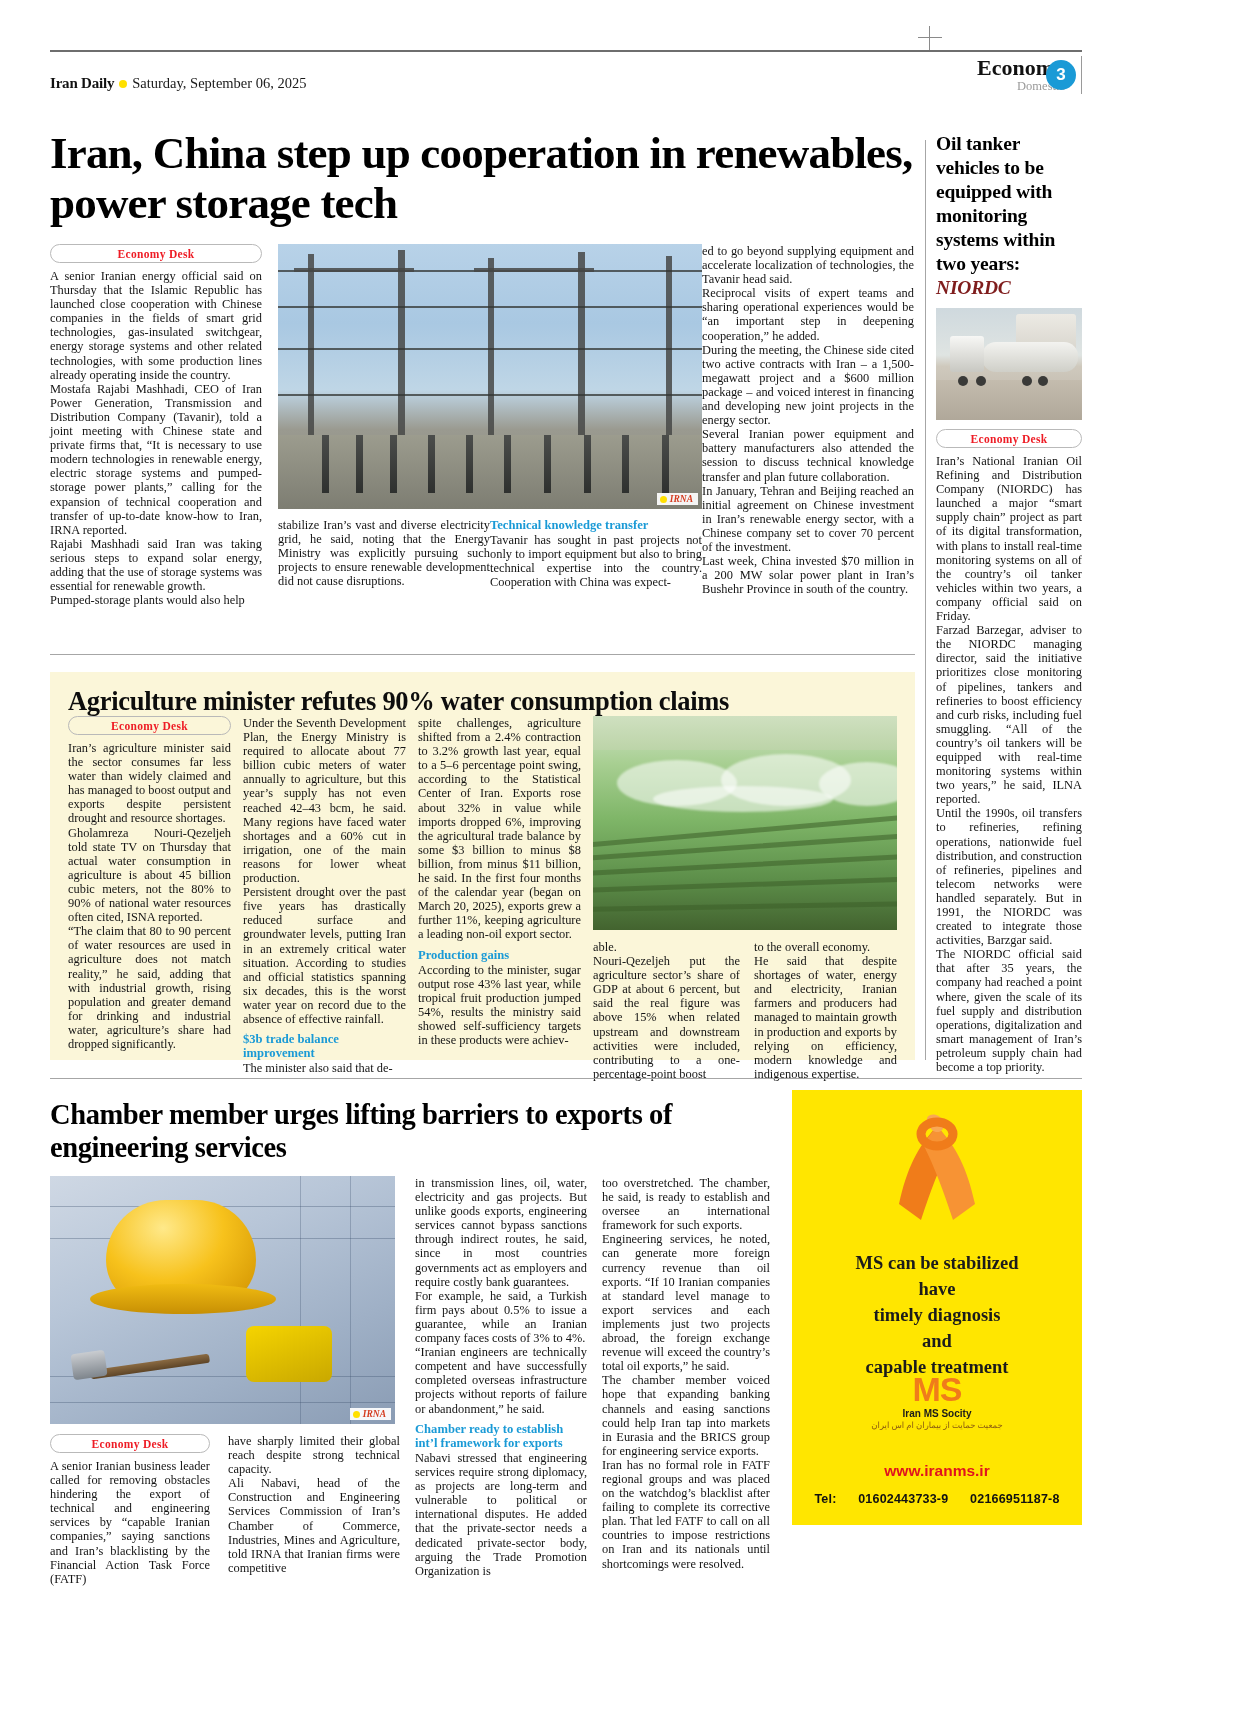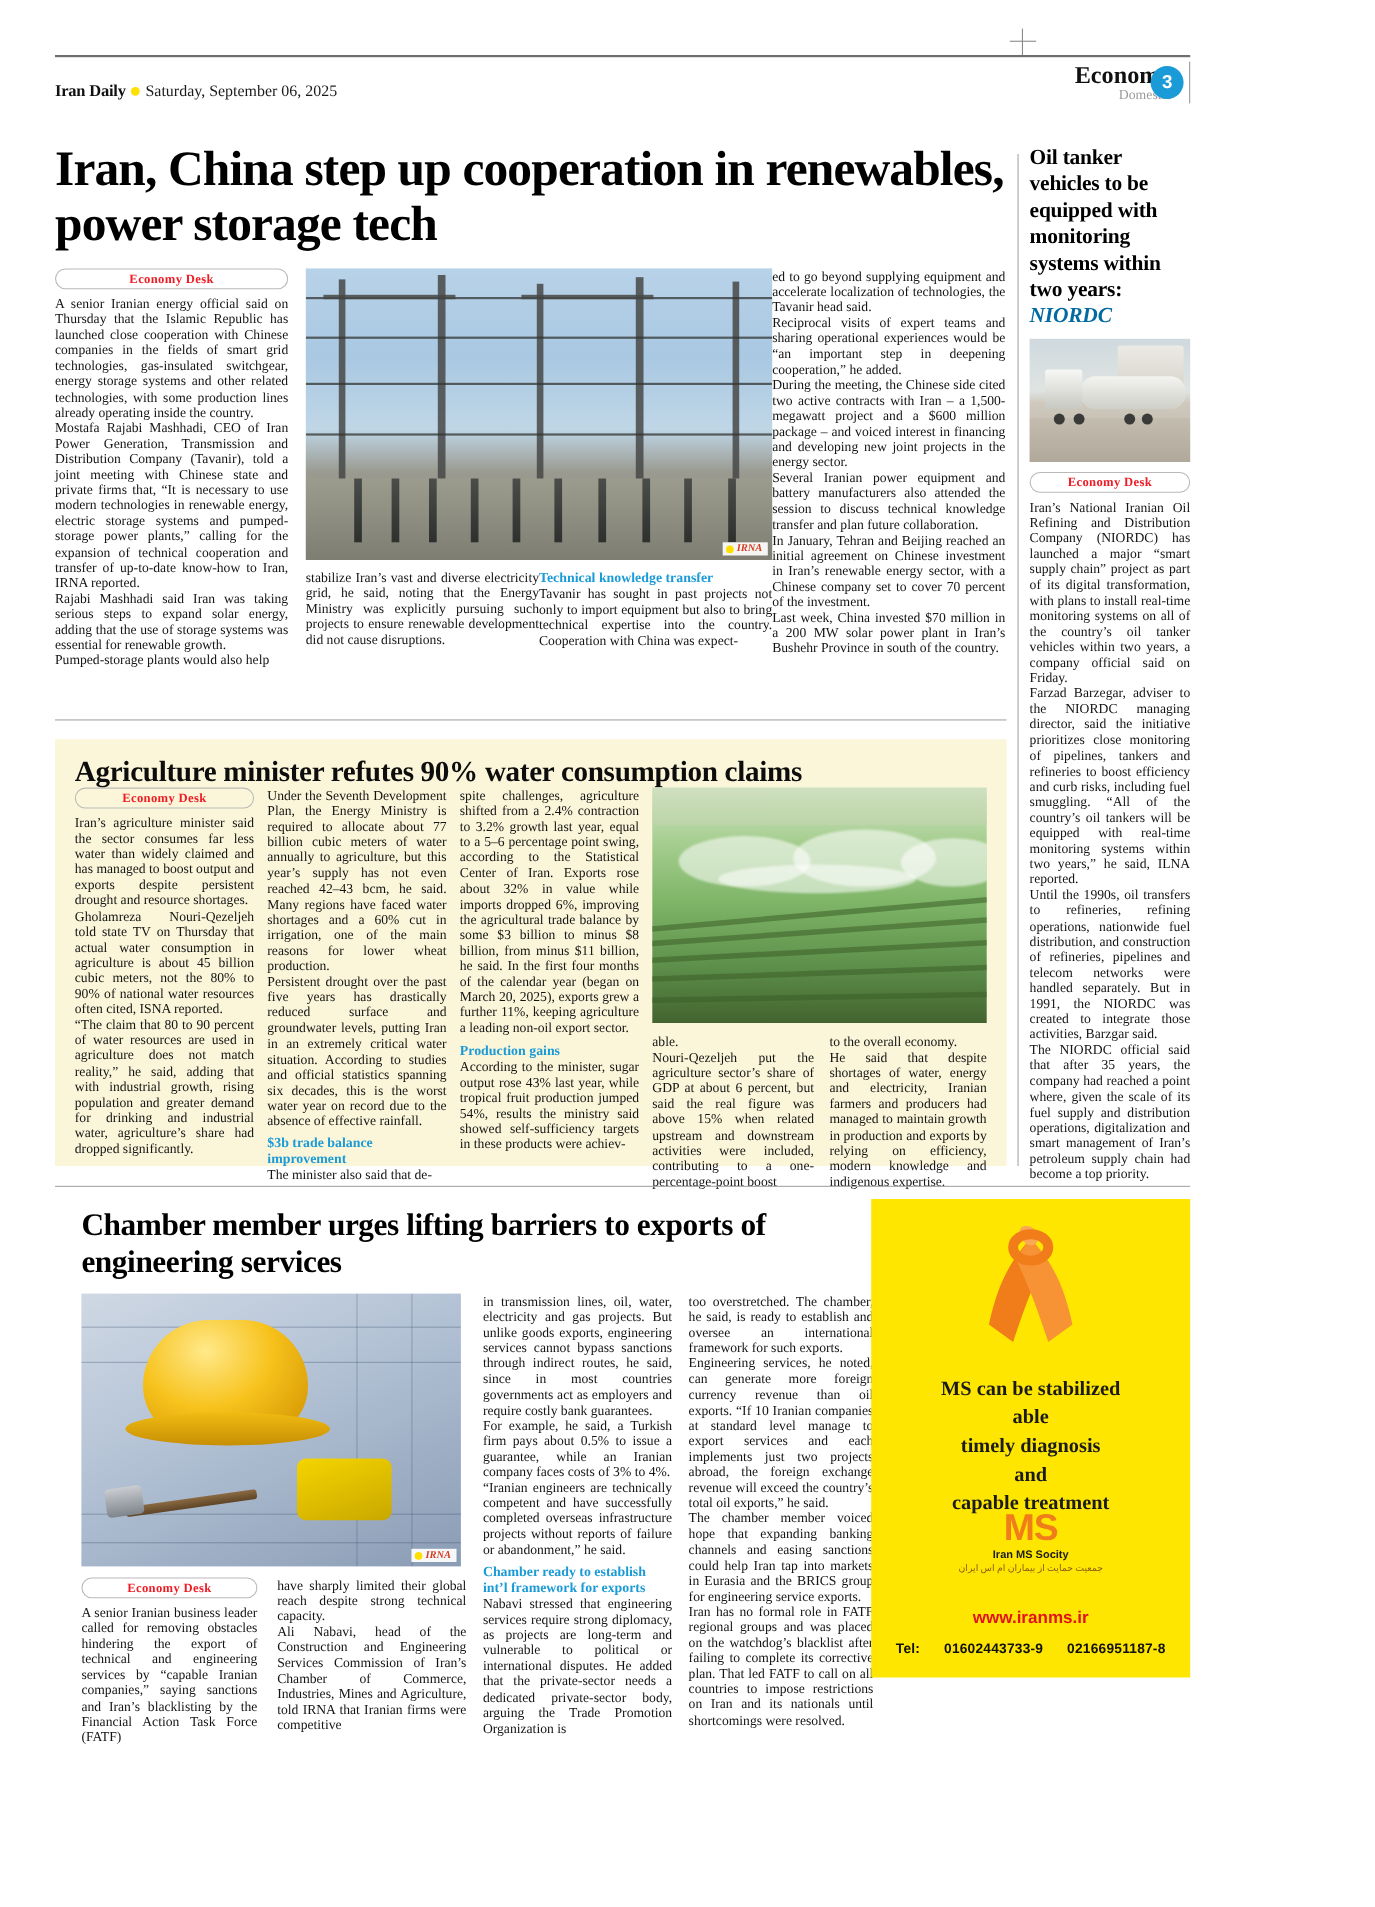--- a/index.html
+++ b/index.html
@@ -115,21 +115,21 @@
   .hr-thin { position: absolute; height: 1px; background: #a6a6a6; }
   .v-rule  { position: absolute; width: 1px; background: #a6a6a6; }
 
   
   .side { position: absolute; left: 936px; top: 132px; width: 146px; }
   .side-head {
     font-family: "Liberation Serif", serif; font-weight: bold;
     font-size: 19.5px; line-height: 24px; color: #000;
     letter-spacing: -0.2px;
   }
-  .side-head .org { color: #0369a1; font-style: italic; font-weight: bold; }
+  .side-head .org { color: #7f1d1d; font-style: italic; font-weight: bold; }
   .side-photo {
     width: 146px; height: 112px; margin-top: 8px; margin-bottom: 9px;
     background: linear-gradient(180deg,#cfd9de 0%, #dfe4e2 42%, #cfc9bd 52%, #b9b2a6 100%);
     position: relative; overflow: hidden;
   }
   .side-photo .tank {
     position:absolute; right:4px; top:34px; width:96px; height:30px;
     background: linear-gradient(180deg,#f3f3f0,#cfcfc8);
     border-radius: 14px;
   }
@@ -181,21 +181,21 @@
     position:absolute; height:5px; background: rgba(60,95,40,0.55);
     border-radius: 2px;
   }
   .a2-photo .spray {
     position:absolute; background: rgba(255,255,255,0.55);
     border-radius: 50%;
     filter: blur(1px);
   }
 
   
-  .a3 { position: absolute; left: 50px; top: 1098px; width: 720px; margin-left: 24px; }
+  .a3 { position: absolute; left: 50px; top: 1098px; width: 720px; }
   .a3-head {
     font-family: "Liberation Serif", serif; font-weight: bold;
     font-size: 28.5px; line-height: 33px; color: #000; letter-spacing: -0.4px;
     margin-bottom: 12px;
   }
   .a3-grid { position: relative; height: 430px; }
   .a3-photo {
     position: absolute; left: 0; top: 0; width: 345px; height: 248px;
     overflow: hidden;
     background: linear-gradient(155deg,#cfd8e4 0%, #b8c6d8 35%, #9fb0c6 70%, #8a9cb4 100%);
@@ -485,21 +485,21 @@
     <div class="ad-ribbon">
       <svg width="120" height="140" viewBox="0 0 120 140">
         <path d="M60 18 C40 40 30 60 22 96 L44 112 C54 82 62 60 74 36 Z" fill="#f07c1a"></path>
         <path d="M60 18 C80 40 90 60 98 96 L76 112 C66 82 58 60 46 36 Z" fill="#f79334"></path>
         <path d="M52 16 C44 6 62 2 66 14 C70 26 54 28 52 16 Z" fill="#f9a855"></path>
         <ellipse cx="60" cy="26" rx="16" ry="12" fill="none" stroke="#f07c1a" stroke-width="9"></ellipse>
       </svg>
     </div>
     <div class="ad-lines">
       <div>MS can be stabilized</div>
-      <div>able</div>
+      <div>have</div>
       <div>timely diagnosis</div>
       <div>and</div>
       <div>capable treatment</div>
     </div>
     <div class="ad-logo">
       <div class="ad-ms">MS</div>
       <div class="ad-org">Iran MS Socity</div>
       <div class="ad-org-fa">جمعیت حمایت از بیماران ام اس ایران</div>
     </div>
     <div class="ad-url">www.iranms.ir</div>

